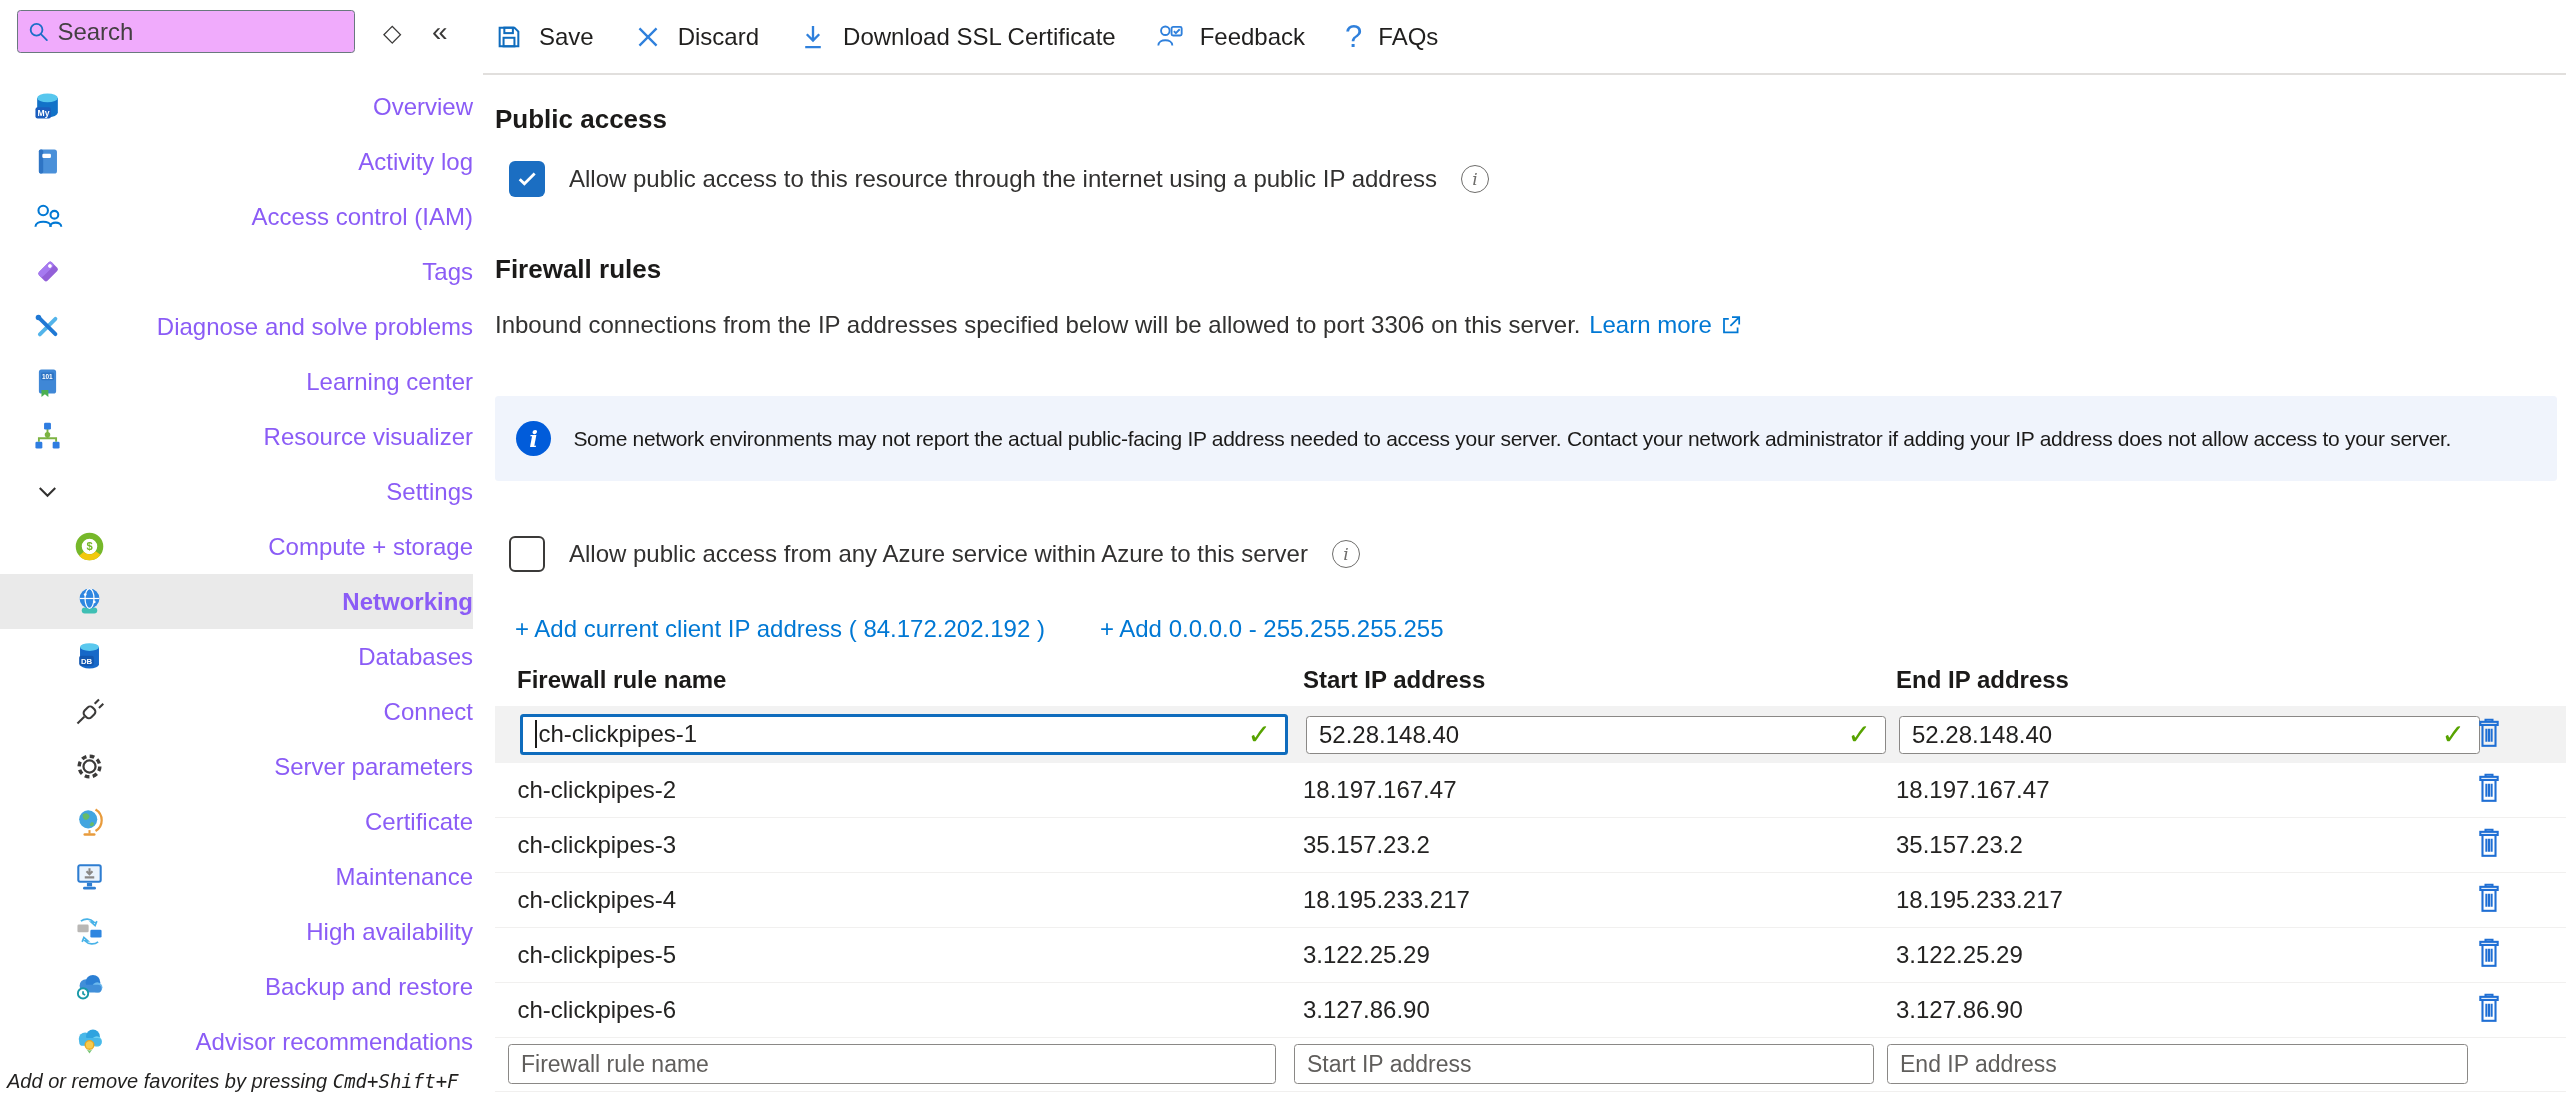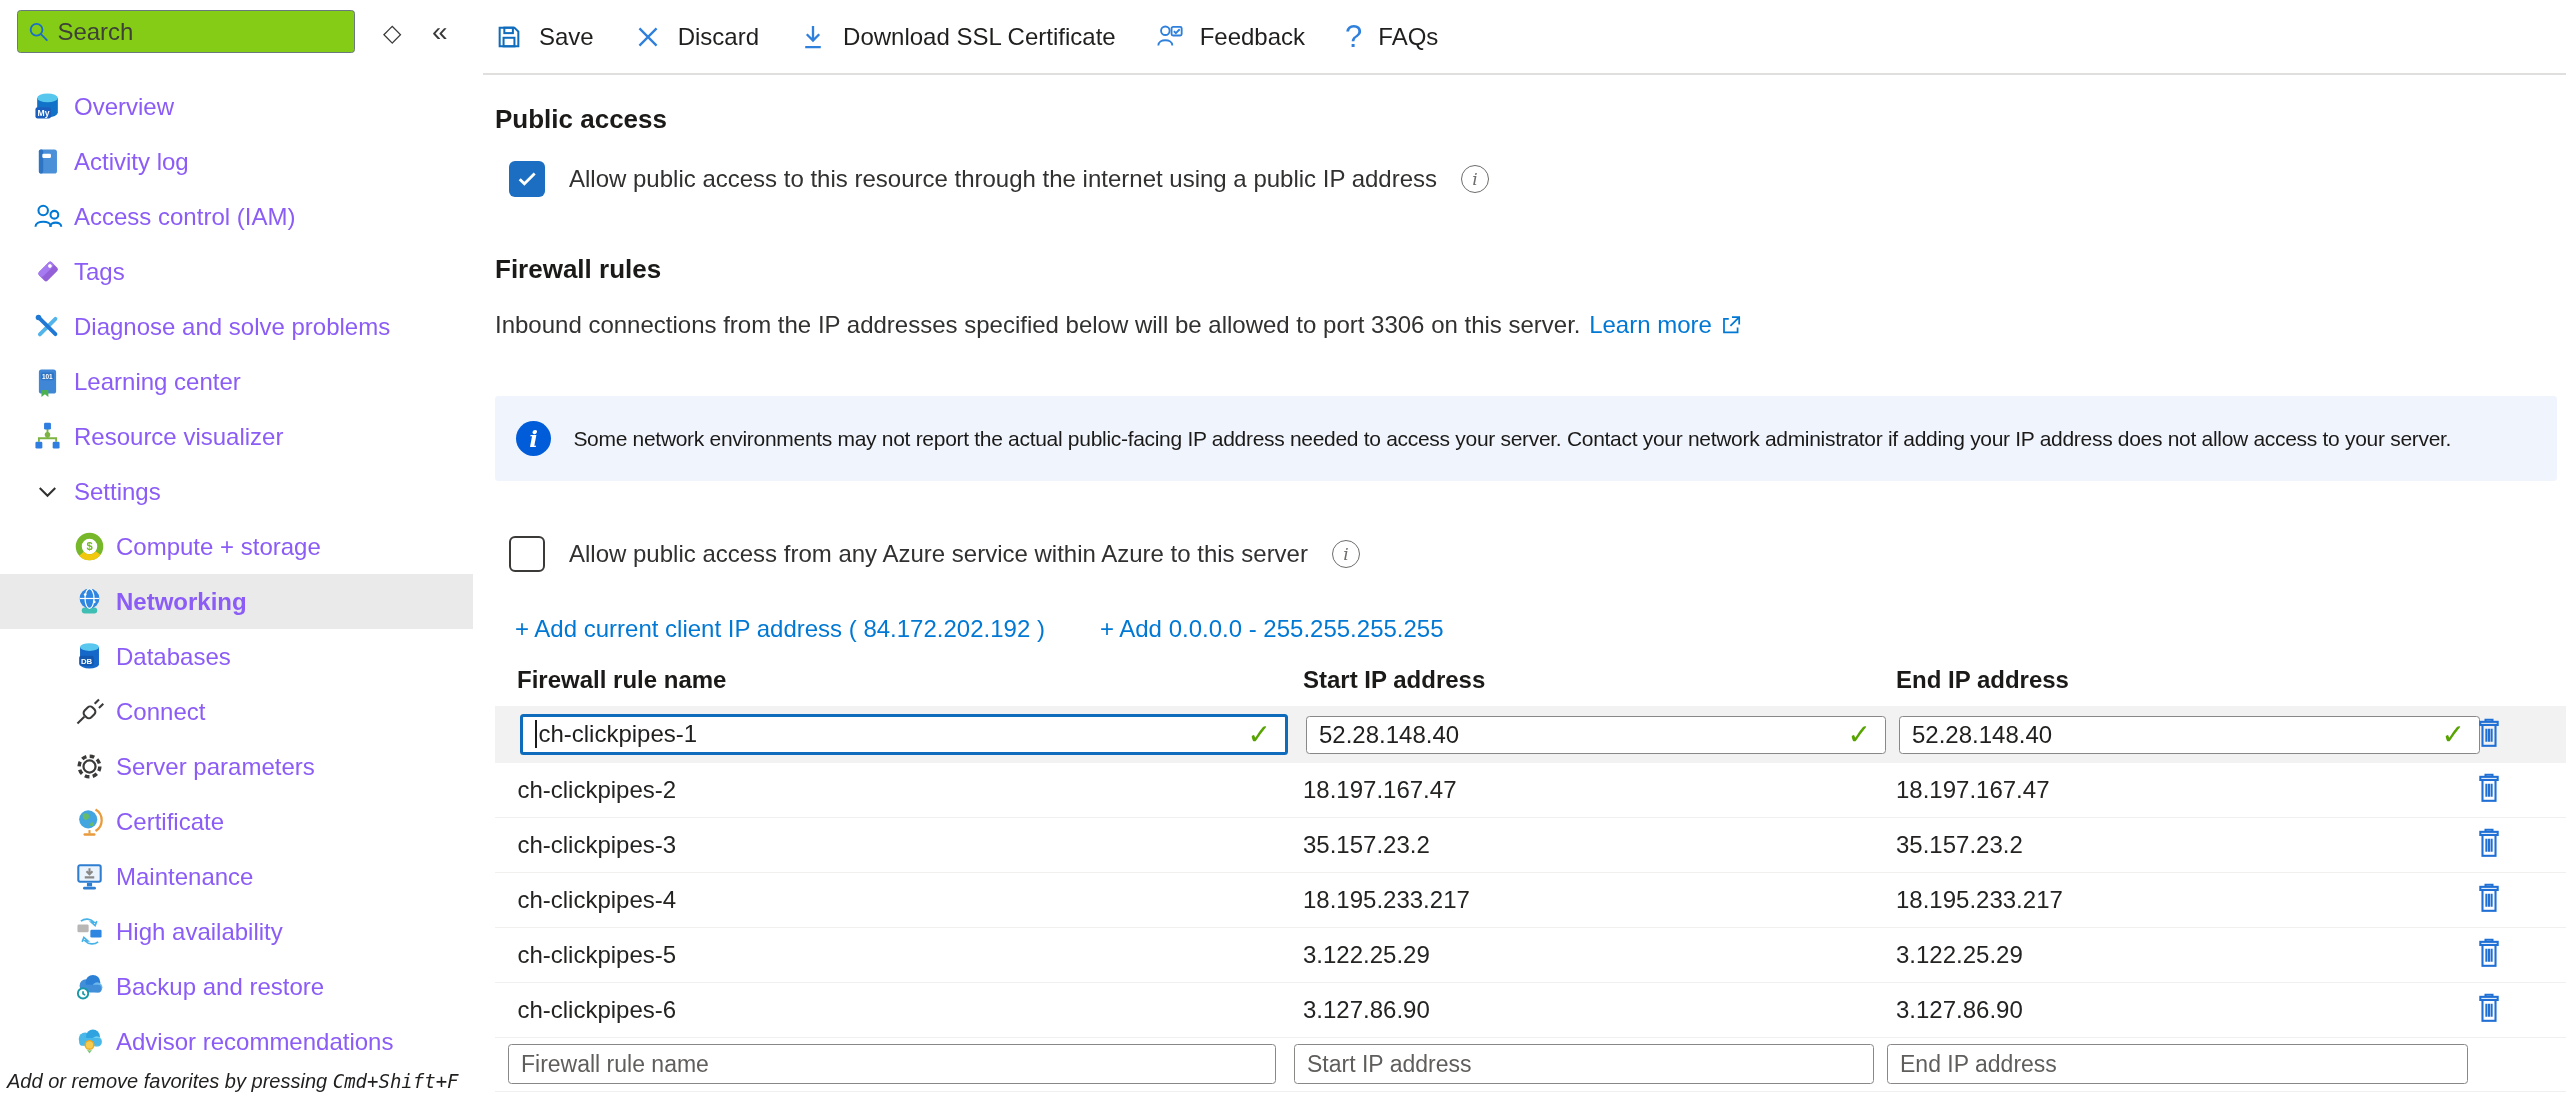--- a/index.html
+++ b/index.html
@@ -3,30 +3,30 @@
 <meta charset="utf-8">
 <style>
   * { margin:0; padding:0; box-sizing:border-box; }
   html,body { width:2576px; height:1095px; background:#fff; overflow:hidden;
     font-family:"Liberation Sans", sans-serif; color:#323130; }
   .abs { position:absolute; }
 
   
   #sidebar { position:absolute; left:0; top:0; width:483px; height:1095px; background:#fff; }
   .searchbox { position:absolute; left:17.3px; top:10.4px; width:338px; height:43px;
-    border:1.7px solid #69797e; border-radius:3.5px; display:flex; align-items:center; padding:0 8.6px; gap:7px; background:#84cc16; }
+    border:1.7px solid #69797e; border-radius:3.5px; display:flex; align-items:center; padding:0 8.6px; gap:7px; background:#f0abfc; }
   .searchbox input { border:none; outline:none; font-size:24px; width:100%;
     font-family:"Liberation Sans", sans-serif; color:#3b3a39; background:transparent; }
   .searchbox input::placeholder { color:#3b3a39; opacity:.95; }
   .side-glyph { position:absolute; top:15.5px; font-size:28px; color:#3b3a39; cursor:pointer; }
   #diamond-glyph { left:383px; font-size:24px; top:19px; }
   #collapse-glyph { left:432px; }
 
   .menu { position:absolute; top:79px; left:0; width:473px; }
-  .menu-item { height:55px; display:flex; align-items:center; padding-left:31px; gap:10px; cursor:pointer; }
+  .menu-item { height:55px; display:flex; align-items:center; padding-left:31px; gap:10px; cursor:pointer;justify-content:space-between; }
   .menu-item.sub { padding-left:73px; }
   .menu-item.selected { background:#EAEAEA; }
   .mi-icon { width:33px; height:33px; flex:none; display:flex; align-items:center; justify-content:center; }
   .mi-label { font-size:24px; color:#8b5cf6; white-space:nowrap; }
   .menu-item.selected .mi-label { font-weight:700; }
   .side-footer { position:absolute; left:7px; bottom:1.7px; font-style:italic; font-size:20px; color:#201f1e; white-space:nowrap; }
   .side-footer .keys { font-family:"DejaVu Sans Mono", monospace; font-size:19px; }
 
   
   #toolbar { position:absolute; left:495px; top:0; height:73px; display:flex; align-items:center; gap:40px; }

